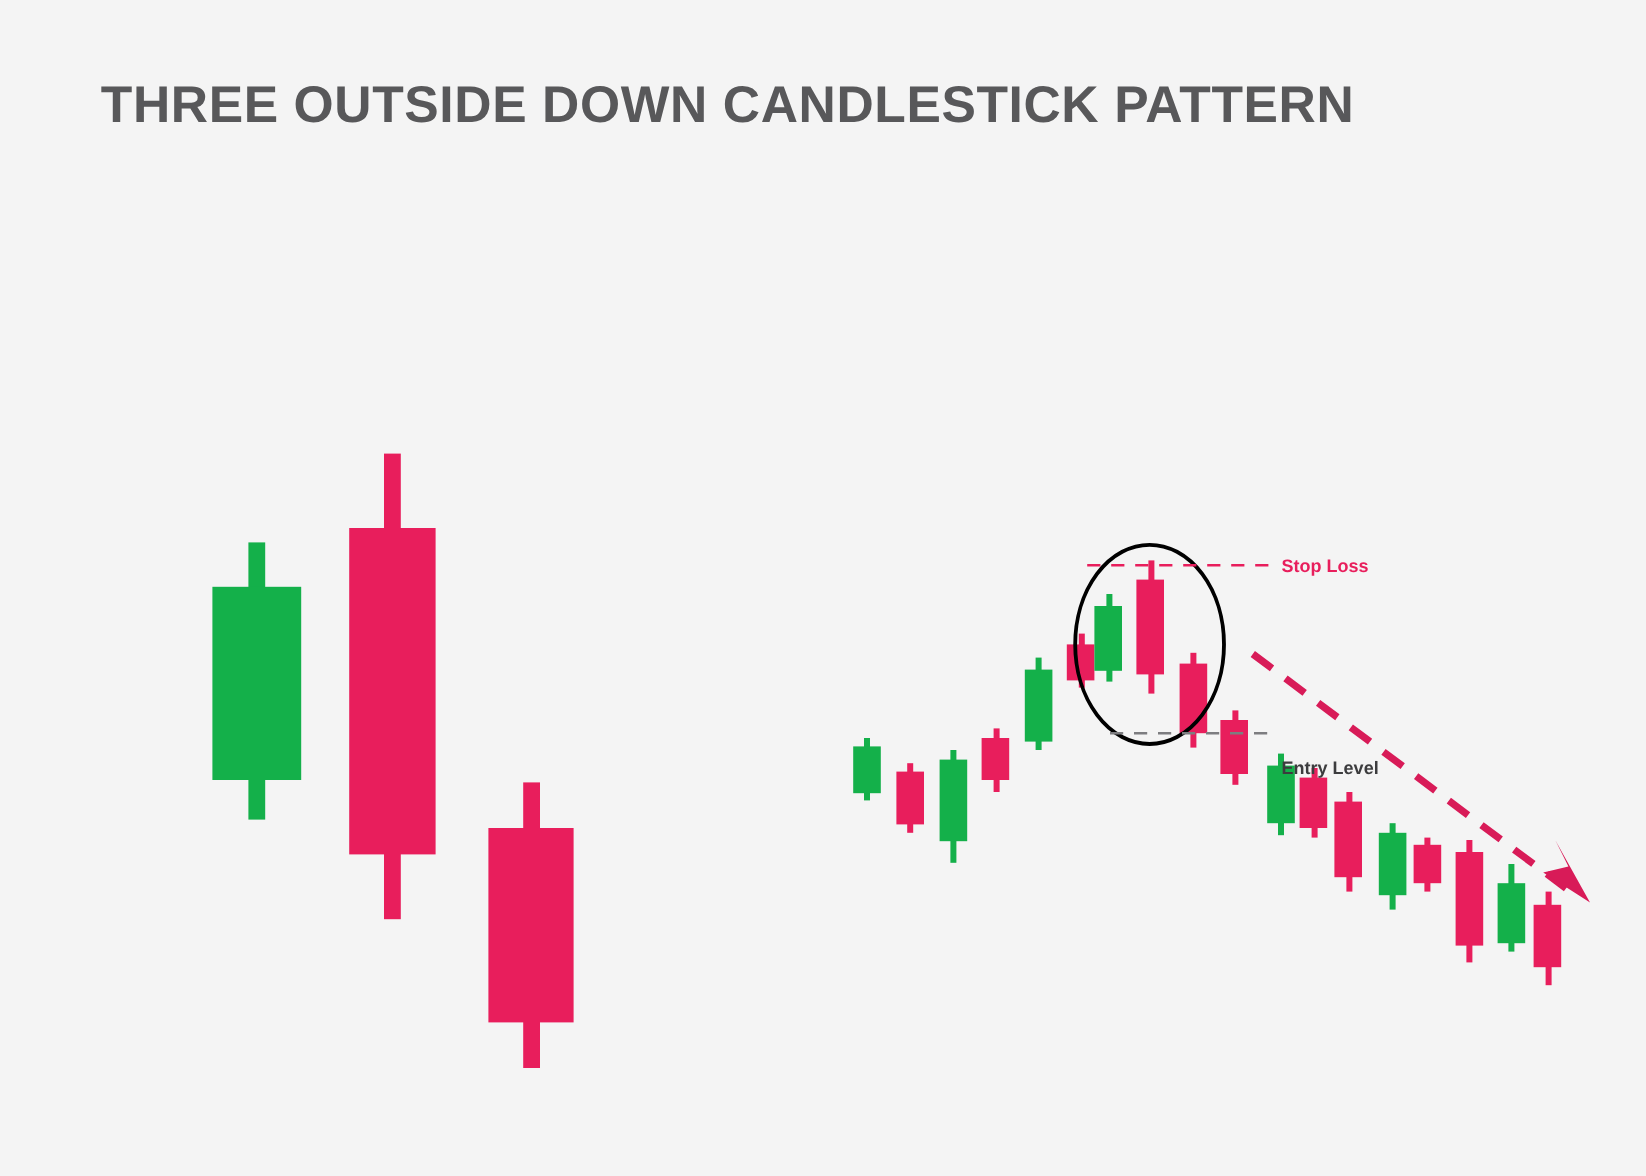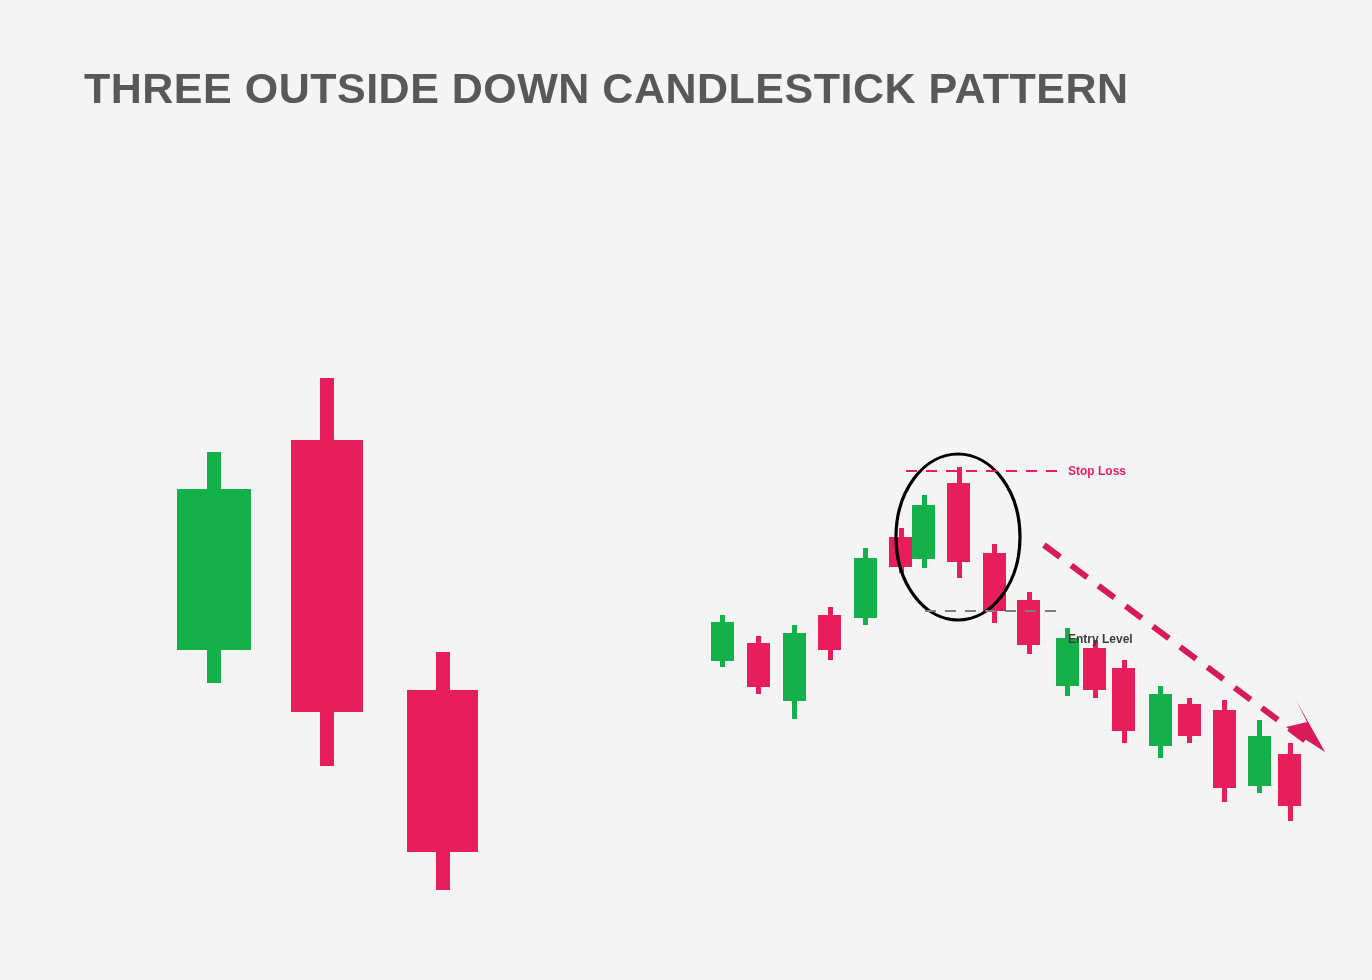--- a/index.html
+++ b/index.html
@@ -34,21 +34,21 @@
     position: absolute;
     left: 0;
     top: 0;
     width: 1372px;
     height: 980px;
     display: block;
   }
   .anno-label {
     font-family: "Liberation Sans", sans-serif;
     font-weight: bold;
-    font-size: 12px;
+    font-size: 15px;
   }
 </style>
 </head>
 <body>
 
 <div id="root">
 
   <div class="title">THREE OUTSIDE DOWN CANDLESTICK PATTERN</div>
 
   <svg class="chart-canvas" viewBox="0 0 1372 980">

